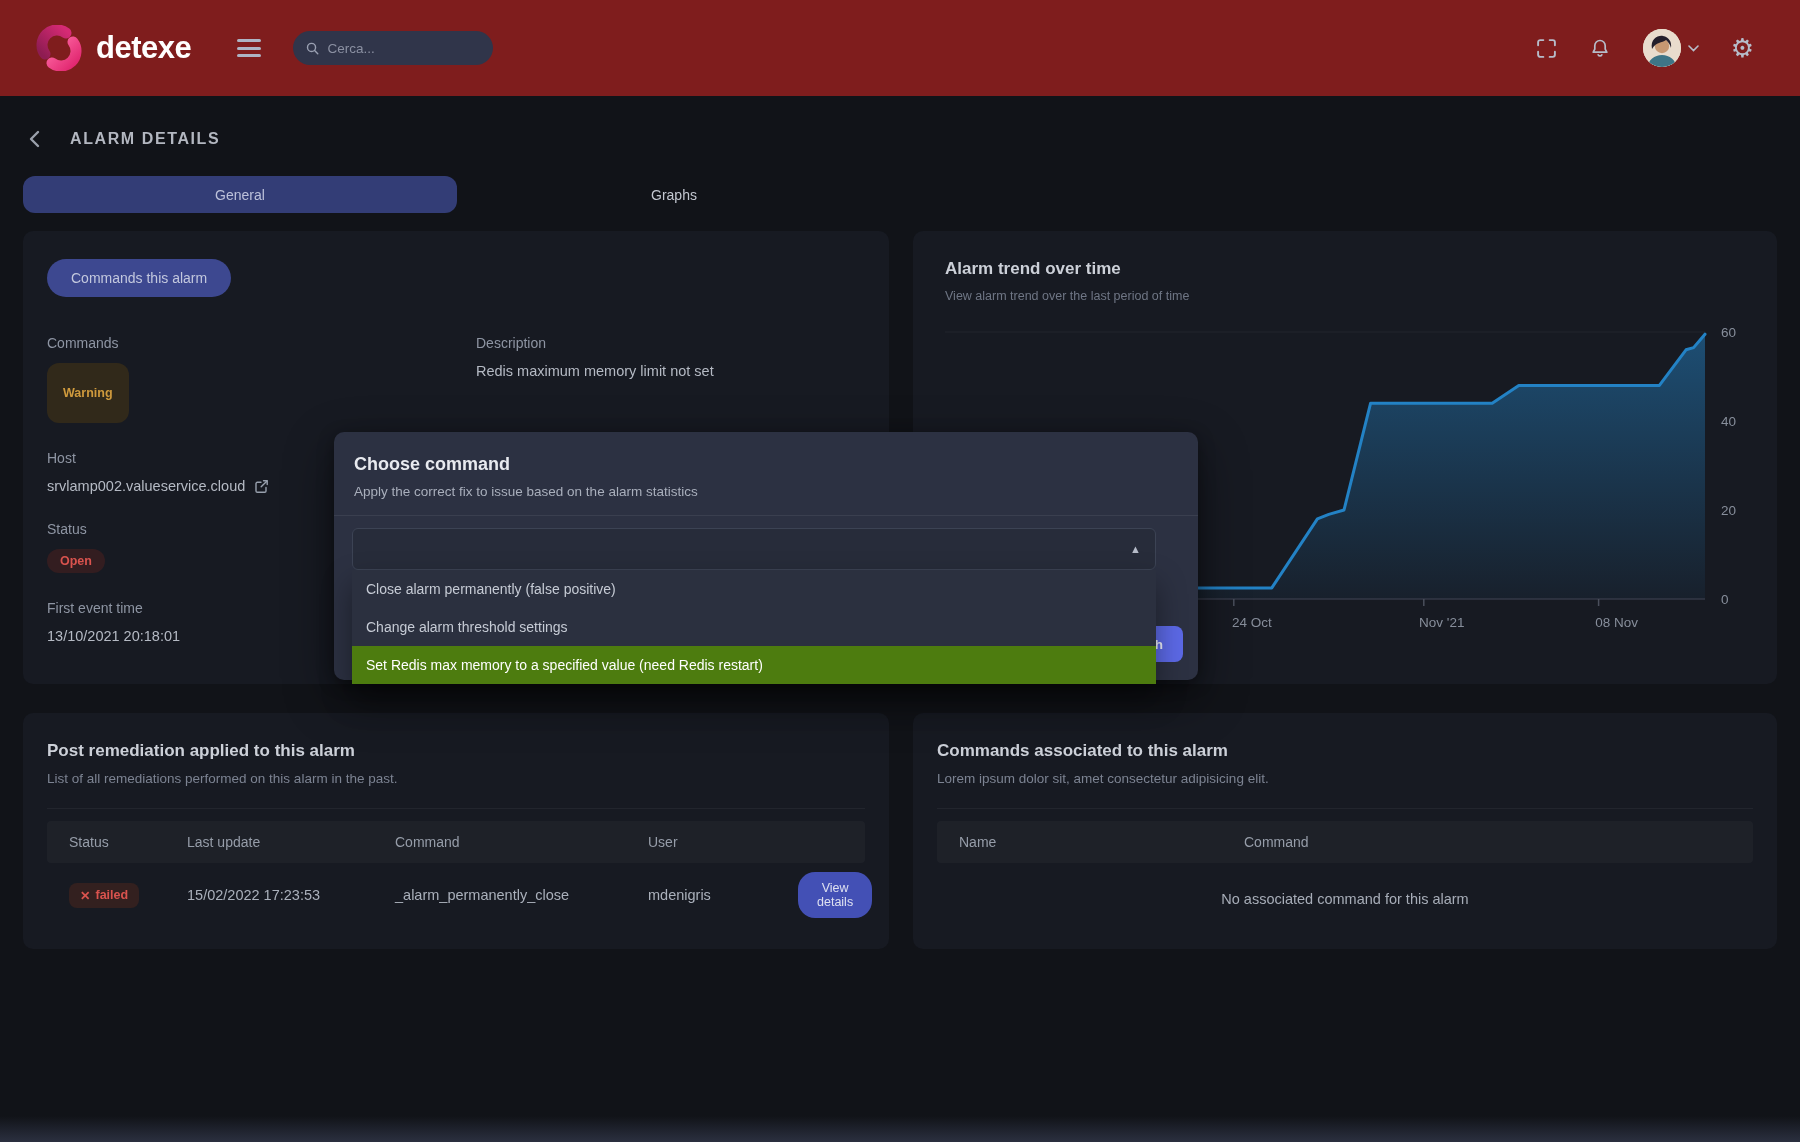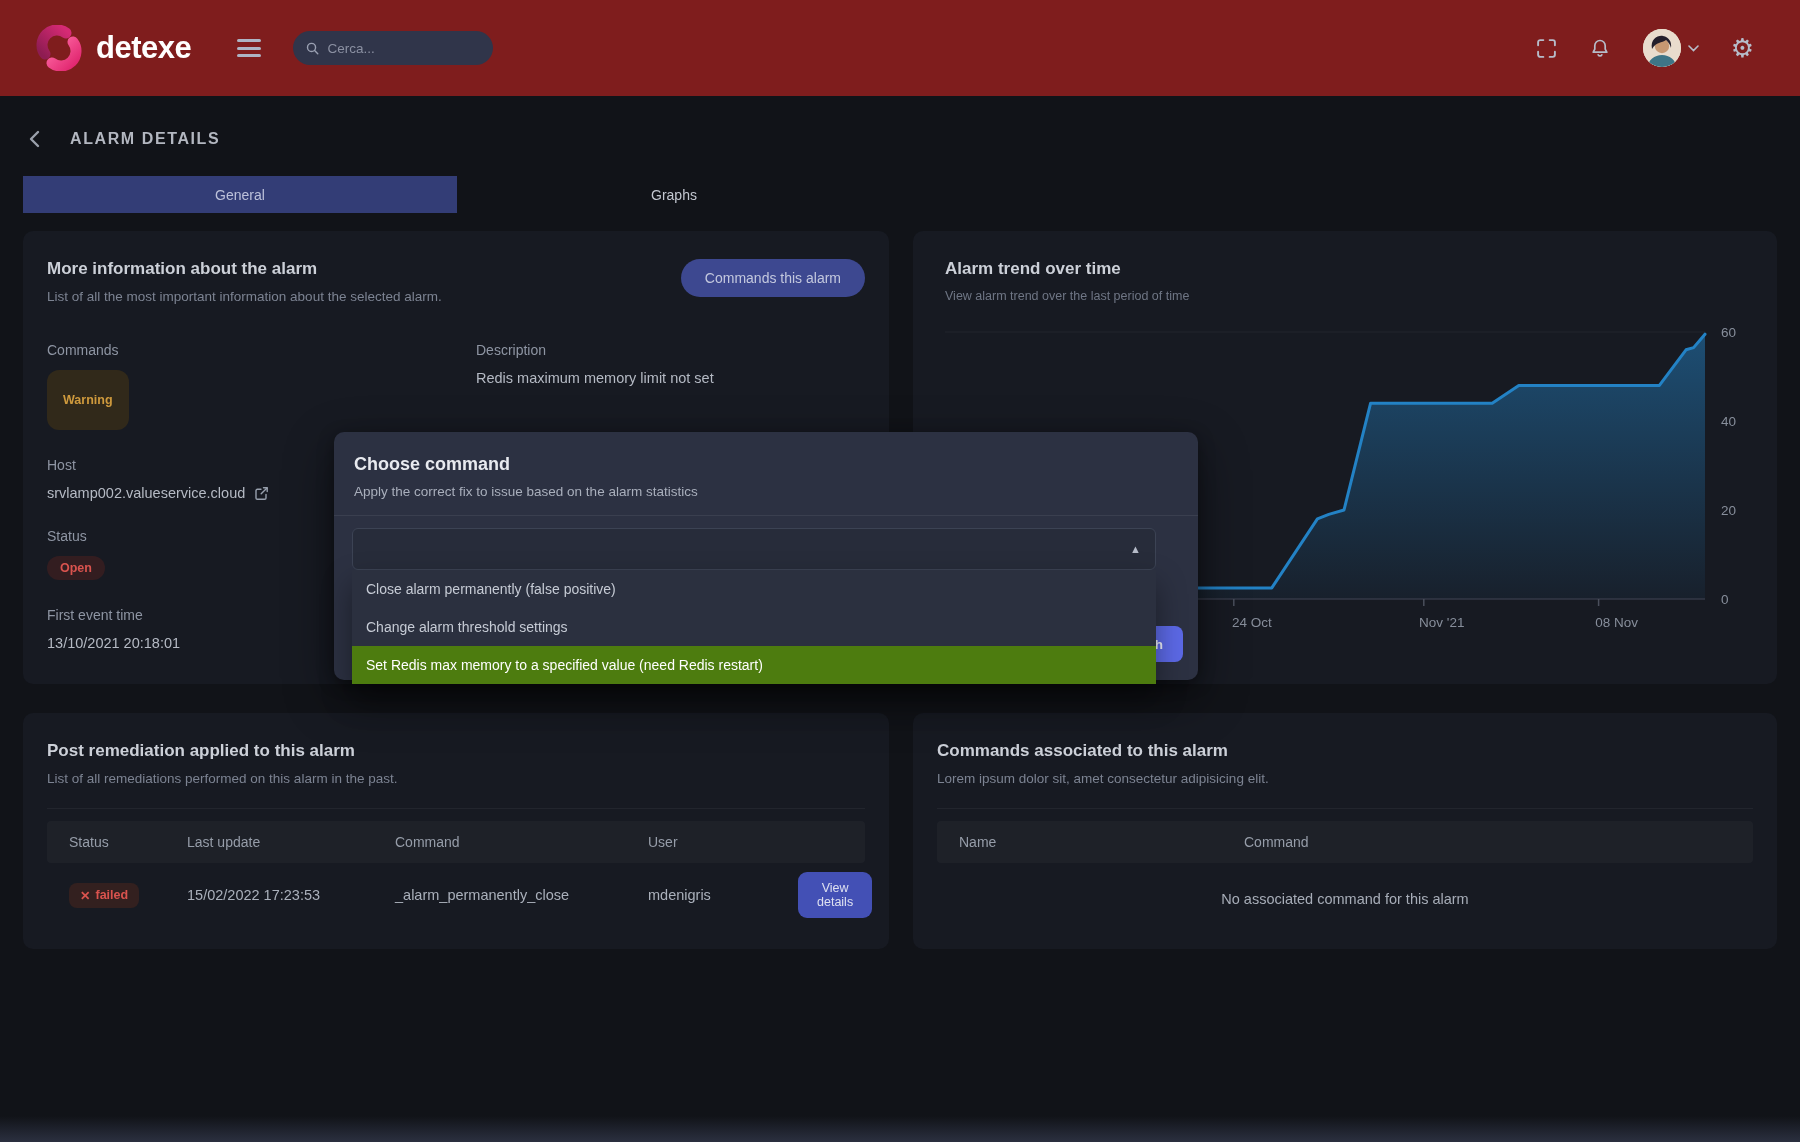--- a/index.html
+++ b/index.html
@@ -38,21 +38,21 @@
   .avatar { width:38px; height:38px; border-radius:50%; overflow:hidden; background:#e9dccd; }
 
   
   .content { padding:0 23px; }
   .page-head { margin-top:34px; display:flex; align-items:center; gap:30px; padding-left:6px; }
   .page-title { font-size:16px; font-weight:bold; letter-spacing:1.6px; color:#b3b7c0; }
   .back { display:flex; cursor:pointer; }
 
   .tabs { margin-top:28px; width:868px; display:flex; }
   .tab { flex:1; height:37px; display:flex; align-items:center; justify-content:center;
-         font-size:14px; color:#c3c7d0; border-radius:0; cursor:pointer; }
+         font-size:14px; color:#c3c7d0; border-radius:12px; cursor:pointer; }
   .tab.active { background:#333d76; color:#bcc1da; }
 
   .cards-row { margin-top:18px; display:flex; gap:24px; }
   .card { background:#171a22; border-radius:10px; }
   .card-title { font-size:17px; font-weight:bold; color:#ccd0d8; }
   .card-sub { margin-top:10px; font-size:13.5px; color:#7c8392; }
 
   
   .info-card { width:866px; height:453px; padding:28px 24px; }
   .info-head { display:flex; justify-content:space-between; align-items:flex-start; }
@@ -84,21 +84,21 @@
            background:rgba(255,255,255,0.03); border-radius:4px; padding:0 22px;
            font-size:14px; color:#969da9; }
   .cols-remed { grid-template-columns:118px 208px 253px 150px 1fr; }
   .cols-cmd   { grid-template-columns:285px 1fr; }
   .trow { display:grid; align-items:center; height:64px; padding:0 22px;
           font-size:14.5px; color:#aab0bb; }
   .badge-failed { display:inline-flex; align-items:center; gap:5px; font-size:12.5px; font-weight:bold;
                   color:#d9534e; background:#33201f; padding:5px 11px; border-radius:8px; }
   .cell-action { display:flex; justify-content:flex-end; }
   .btn-small { background:#4350b5; color:#dde0f0; font-size:12.5px; border:none; cursor:pointer;
-               padding:9px 19px; border-radius:9px; font-family:"Liberation Sans",sans-serif; }
+               padding:9px 19px; border-radius:17px; font-family:"Liberation Sans",sans-serif; }
   .empty-msg { margin-top:28px; text-align:center; font-size:14.5px; color:#a7adb8; }
 
   
   .modal {
     position:absolute; left:334px; top:432px; width:864px; height:248px;
     background:#2c3142; border-radius:10px; z-index:40;
     box-shadow:0 18px 50px rgba(0,0,0,0.45), 0 4px 16px rgba(0,0,0,0.35);
   }
   .modal-head { padding:22px 20px 0 20px; }
   .modal-title { font-size:18px; font-weight:bold; color:#e8eaef; }
@@ -212,24 +212,20 @@
 
   <div class="tabs">
     <div class="tab active">General</div>
     <div class="tab">Graphs</div>
   </div>
 
   <div class="cards-row">
 
     <div class="card info-card">
       <div class="info-head">
-        <div>
-          <div class="card-title">More information about the alarm</div>
-          <div class="card-sub">List of all the most important information about the selected alarm.</div>
-        </div>
         <button class="btn-pill">Commands this alarm</button>
       </div>
 
       <div class="fields">
         <div>
           <div class="fgroup">
             <div class="flabel">Commands</div>
             <span class="badge badge-warning">Warning</span>
           </div>
           <div class="fgroup">

